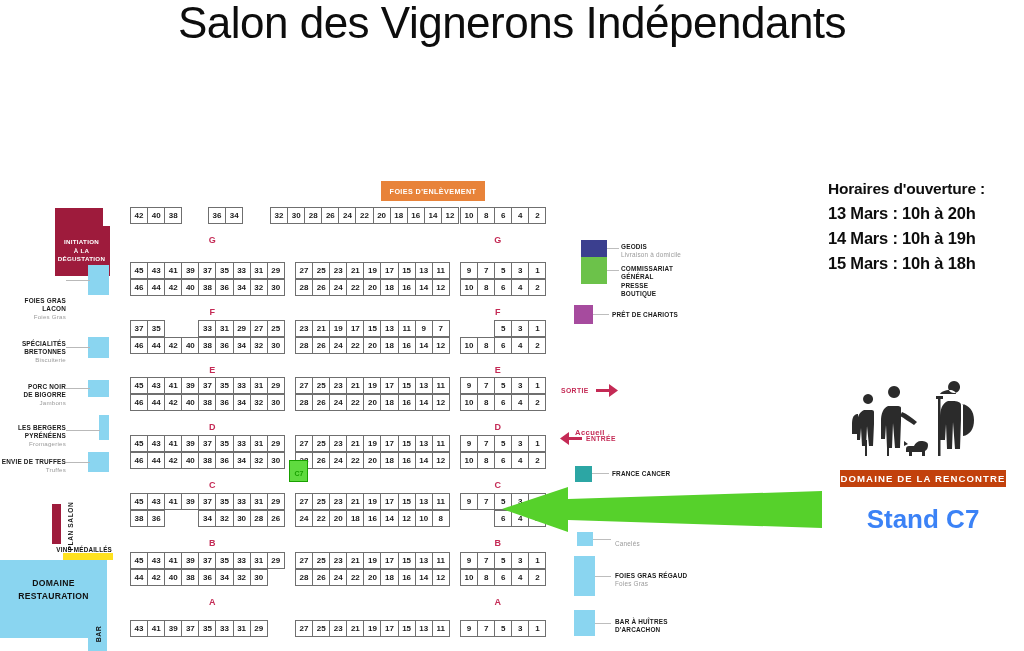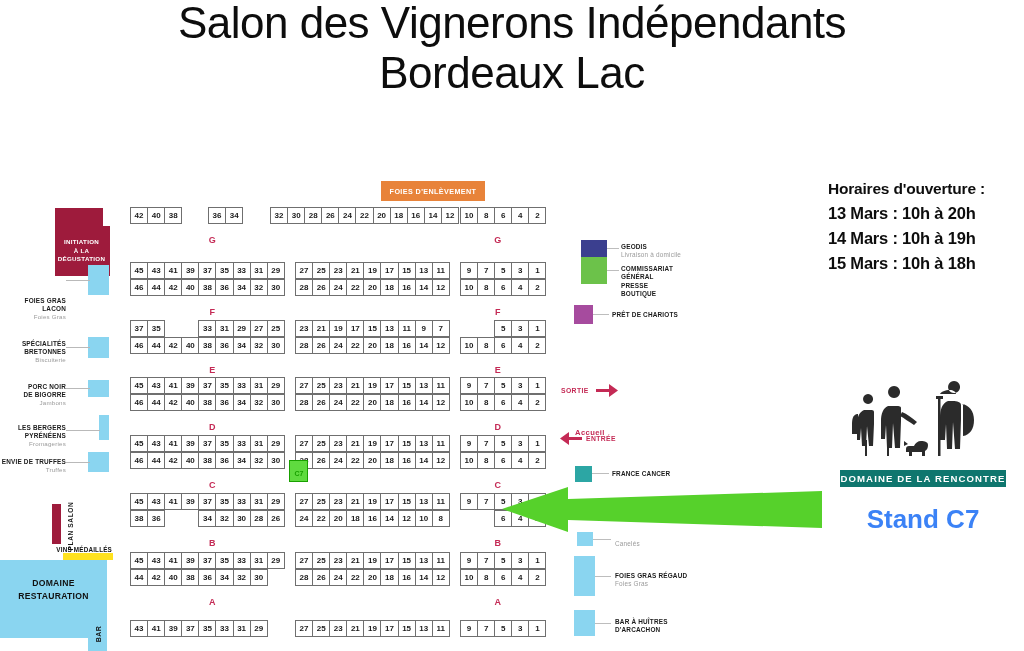--- a/index.html
+++ b/index.html
@@ -77,37 +77,36 @@
   .arrow-label{position:absolute;font-size:6.8px;font-weight:bold;color:#c42a55;letter-spacing:.4px;}
 
   
   #horaires{
     left:828px;top:176px;width:200px;font-size:16.5px;font-weight:bold;
     line-height:25px;color:#0d0d0d;letter-spacing:-0.2px;
   }
   #horaires .h1{font-size:15.5px;}
   #logo-wrap{left:838px;top:378px;width:172px;height:80px;}
   #domaine-bar{
-    left:840px;top:470px;width:166px;height:17px;background:#0f766e;
+    left:840px;top:470px;width:166px;height:17px;background:#c2410c;
     color:#fff;font-size:9.6px;font-weight:bold;letter-spacing:1.1px;
     display:flex;align-items:center;justify-content:center;
   }
   #stand-c7{left:828px;top:504px;width:190px;text-align:center;font-size:26px;font-weight:bold;color:#3b82f6;}
 
   
   #green-arrow{left:502px;top:487px;}
   #c7-marker{left:289px;top:460px;width:19px;height:22px;background:#5fdb3f;border:1px solid #19a000;box-sizing:border-box;}
   #c7-marker-label{left:290px;top:470px;width:18px;text-align:center;font-size:7px;font-weight:bold;color:#19a000;}
 </style>
 </head>
 <body>
 
 <div class="abs" id="title">
   <span>Salon des Vignerons Indépendants</span>
-  <span class="l2">Bordeaux Lac</span>
 </div>
 
 <div class="abs" id="initiation-block"></div>
 <div class="abs" id="initiation-block2"></div>
 <div class="abs" id="initiation-label">
   <div>INITIATION</div>
   <div>À LA</div>
   <div>DÉGUSTATION</div>
 </div>
 

